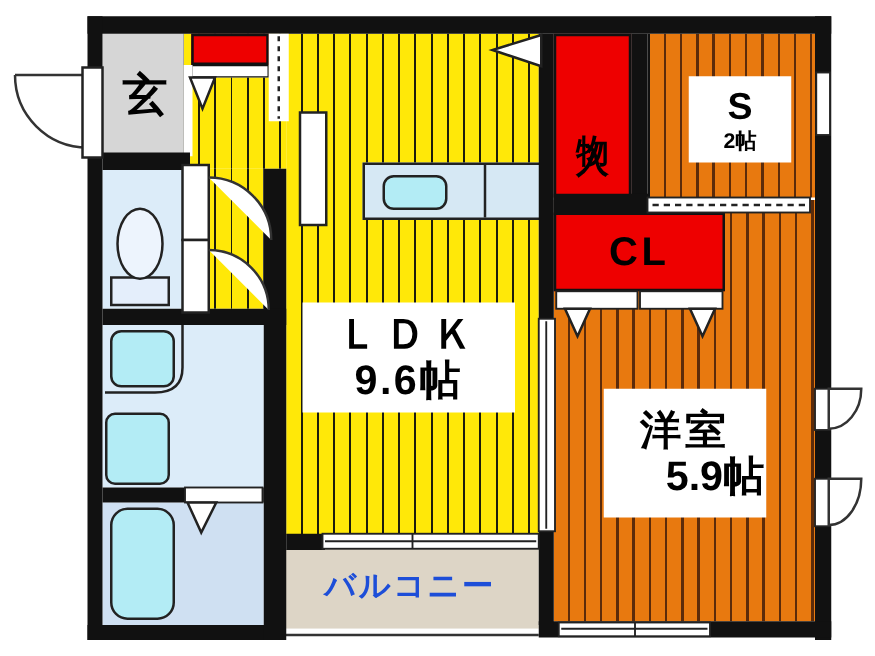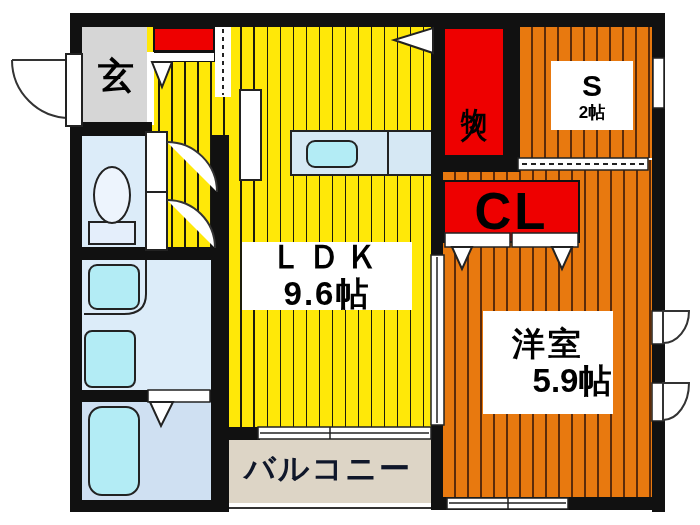--- a/index.html
+++ b/index.html
@@ -38,21 +38,21 @@
   <div class="abs" style="left:225px;top:503px;width:206px;height:6px;background:#fff;border-bottom:2px solid #333;"></div>
 
   <div class="abs" style="left: 153px; top: 27px; width: 62px; height: 25px; border: 2px solid rgb(17, 17, 17); background: rgb(238, 0, 0);"></div>
   <div class="abs whitebox" style="left:153px;top:52px;width:62px;height:10px;border:1px solid #111;"></div>
   <div class="abs whitebox" style="left:147px;top:52px;width:7px;height:73px;"></div>
 
   <div class="lbl" style="left: 443px; top: 27px; width: 62px; height: 131px; border: 2px solid rgb(17, 17, 17); background: rgb(238, 0, 0);">
       <span style="writing-mode:vertical-rl;font-size:26px;letter-spacing:6px;">物入</span>
   </div>
 
-  <div class="lbl" style="left: 443px; top: 180px; width: 137px; height: 63px; border: 2px solid rgb(17, 17, 17); font-size: 51px; letter-spacing: 3px; background: rgb(238, 0, 0);">
+  <div class="lbl" style="left: 443px; top: 170px; width: 137px; height: 63px; border: 2px solid rgb(17, 17, 17); font-size: 32px; letter-spacing: 3px; background: rgb(238, 0, 0);">
       <span>CL</span>
   </div>
 
   <div class="abs" style="left: 290px; top: 130px; width: 150px; height: 46px; border: 2px solid rgb(34, 34, 34); background: rgb(214, 232, 244);">
       <div class="abs" style="left: 14px; top: 8px; width: 52px; height: 28px; border: 2px solid rgb(34, 34, 34); border-radius: 9px; background: rgb(179, 236, 245);"></div>
   </div>
 
   <div class="abs" style="left:88px;top:221px;width:48px;height:24px;background:#e4eefb;border:2px solid #222;"></div>
   <div class="abs" style="left:93px;top:166px;width:38px;height:58px;background:#edf4fd;border:2px solid #222;border-radius:50%;"></div>
 
@@ -73,36 +73,36 @@
   <div class="wall" style="left:431px;top:27px;width:12px;height:228px;"></div>
   <div class="wall" style="left:431px;top:425px;width:12px;height:75px;"></div>
   <div class="wall" style="left:505px;top:27px;width:13px;height:131px;"></div>
   <div class="wall" style="left:443px;top:155px;width:77px;height:17px;"></div>
   <div class="wall" style="left:229px;top:427px;width:31px;height:13px;"></div>
 
   <div class="lbl" style="left:82px;top:27px;width:68px;height:98px;font-size:36px;">
       <span>玄</span>
   </div>
 
-  <div class="lbl whitebox" style="left:242px;top:242px;width:170px;height:68px;">
+  <div class="lbl whitebox" style="left:242px;top:242px;width:170px;height:88px;">
       <span style="font-size:33px;letter-spacing:5px;">ＬＤＫ</span>
       <span style="font-size:33px;letter-spacing:2px;">9.6帖</span>
   </div>
 
   <div class="lbl whitebox" style="left:551px;top:61px;width:82px;height:69px;">
       <span style="font-size:30px;">S</span>
       <span style="font-size:17px;">2帖</span>
   </div>
 
   <div class="lbl whitebox" style="left:483px;top:311px;width:130px;height:103px;">
       <span style="font-size:33px;letter-spacing:3px;">洋室</span>
       <span style="font-size:33px;margin-left:48px;">5.9帖</span>
   </div>
 
-  <div class="lbl" style="left:225px;top:439px;width:206px;height:60px;font-size:31px;letter-spacing:2px;color:#0f172a;">
+  <div class="lbl" style="left:225px;top:439px;width:206px;height:60px;font-size:25px;letter-spacing:2px;color:#1d4ed8;">
       <span>バルコニー</span>
   </div>
 
   <svg class="overlay" width="700" height="525" viewBox="0 0 700 525">
 
     <path d="M12,60 H70" stroke="#333" stroke-width="2" fill="none"></path>
     <path d="M12,60 A58,58 0 0 0 70,118" stroke="#333" stroke-width="2" fill="none"></path>
     <rect x="66" y="54" width="16" height="72" fill="#fff" stroke="#222" stroke-width="2"></rect>
 
     <polygon points="152,62 172,62 162,87" fill="#fff" stroke="#222" stroke-width="2"></polygon>

